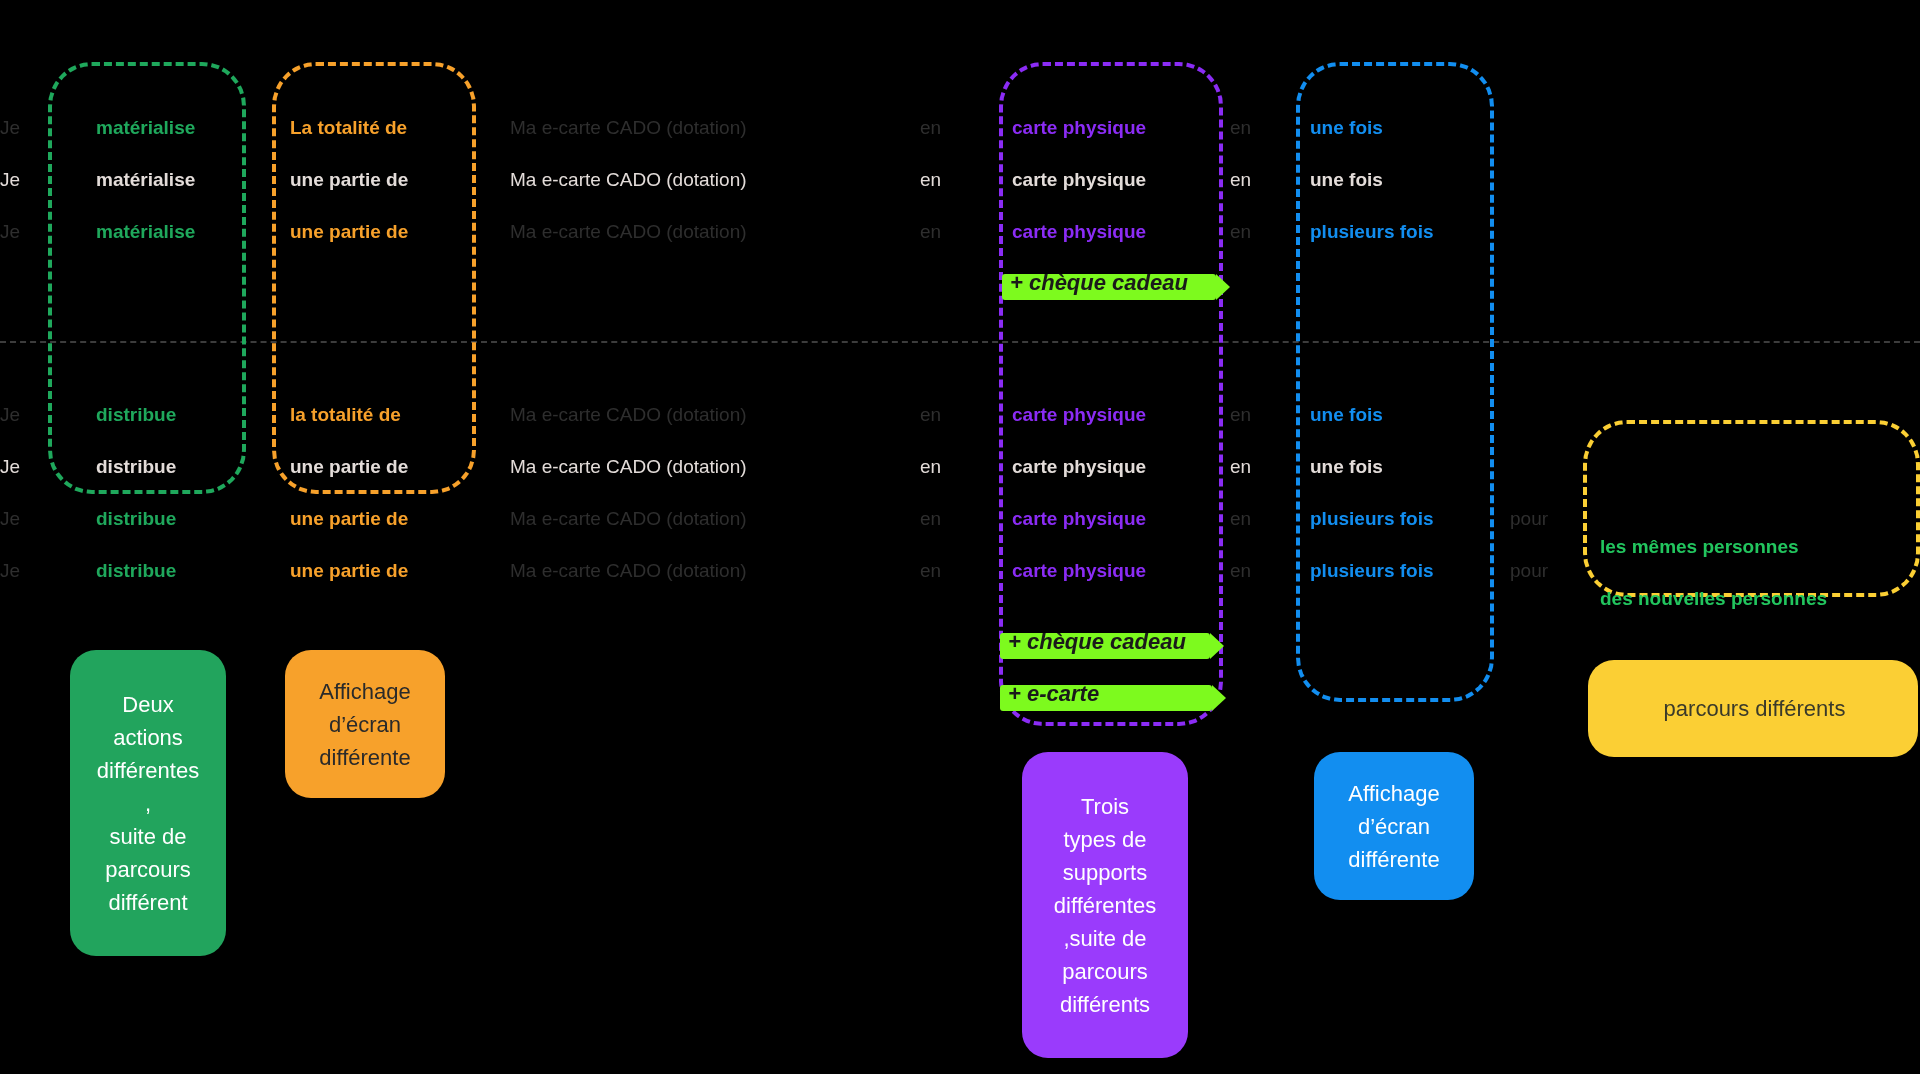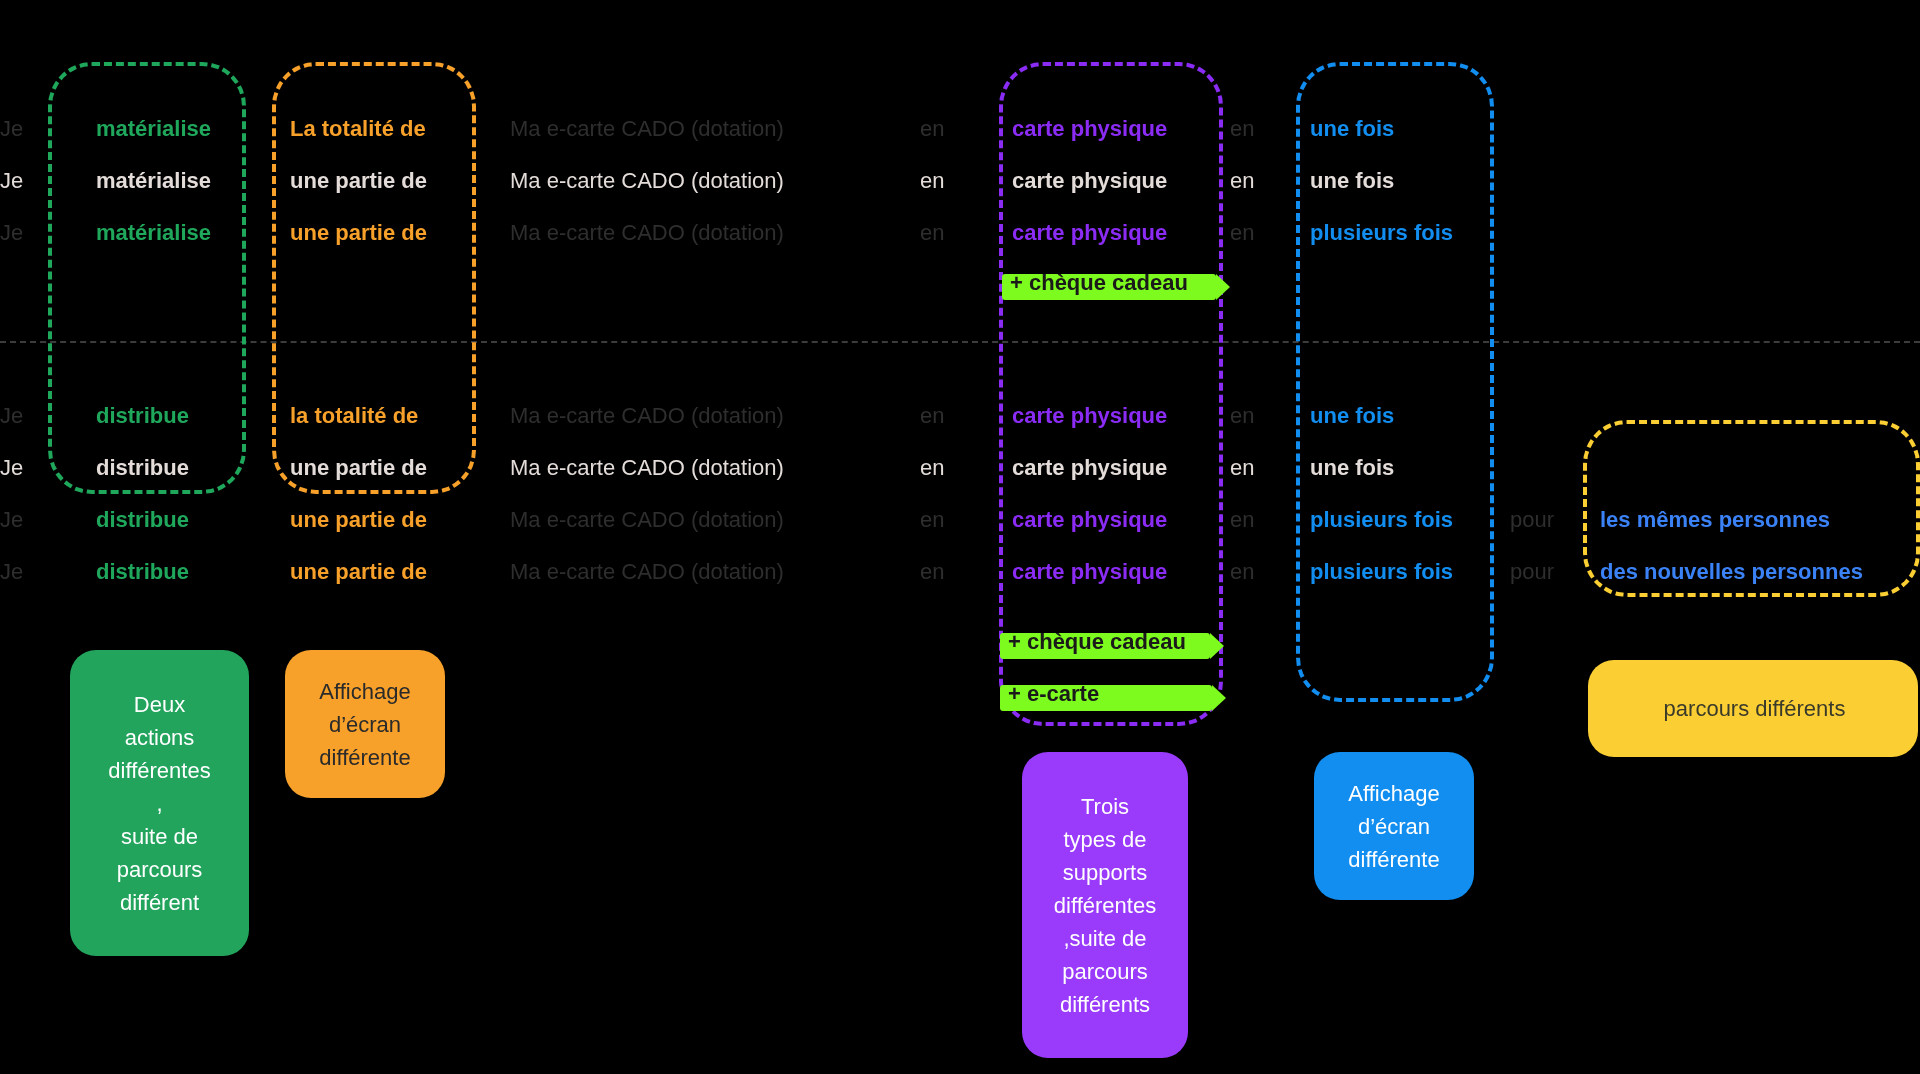--- a/index.html
+++ b/index.html
@@ -35,55 +35,56 @@
     left: 0px;
     top: 341px;
     width: 1920px;
     height: 0px;
     border-top: 2px dashed #3c3c3c;
   }
 
   
   .cell {
     position: absolute;
-    font-size: 22px;
+    font-size: 19px;
     white-space: nowrap;
     line-height: 1;
     text-align: right;
   }
   .cell.bold   { font-weight: 700; }
   .cell.reg    { font-weight: 400; }
 
   
   .c-dim-plain   { color: #2e2e2e; }
   .c-act-plain   { color: #e3dcd9; }
   .c-green       { color: #1fa85c; }
   .c-orange      { color: #f7a12b; }
   .c-purple      { color: #8b2cf5; }
   .c-blue        { color: #128ef0; }
-  .c-yellow      { color: #3b82f6; }
+  .c-yellow      { color: #22c55e; margin-top: 28px; }
 
   
   .capsule {
     position: absolute;
     border-style: dashed;
     border-width: 4px;
     border-radius: 44px;
     background: transparent;
   }
   .cap-green  { border-color: #1fa85c; }
   .cap-orange { border-color: #f7a12b; }
   .cap-purple { border-color: #8b2cf5; }
   .cap-blue   { border-color: #128ef0; }
   .cap-yellow { border-color: #fbcf34; }
 
   
   .marker {
     position: absolute;
     height: 18px;
+    font-style: italic;
   }
   .marker .mk-bar {
     position: absolute;
     left: 0; top: 0;
     height: 26px;
     background: #7dfa1e;
     border-radius: 3px;
   }
   .marker .mk-tip {
     position: absolute;
@@ -215,21 +216,21 @@
     <div class="mk-tip" style="left:210px;"></div>
     <div class="mk-text">+ chèque cadeau</div>
   </div>
 
   <div class="marker" style="left:1000px; top:685px; width:226px;">
     <div class="mk-bar" style="width:212px;"></div>
     <div class="mk-tip" style="left:212px;"></div>
     <div class="mk-text">+ e-carte</div>
   </div>
 
-  <div class="callout co-green" style="left:70px; top:650px; width:179px; height:306px;">
+  <div class="callout co-green" style="left:70px; top:650px; width:156px; height:306px;">
     <span style="white-space: pre-line;">Deux
 actions
 différentes
 ,
 suite de
 parcours
 différent</span>
   </div>
 
   <div class="callout co-orange" style="left:285px; top:650px; width:160px; height:148px;">

